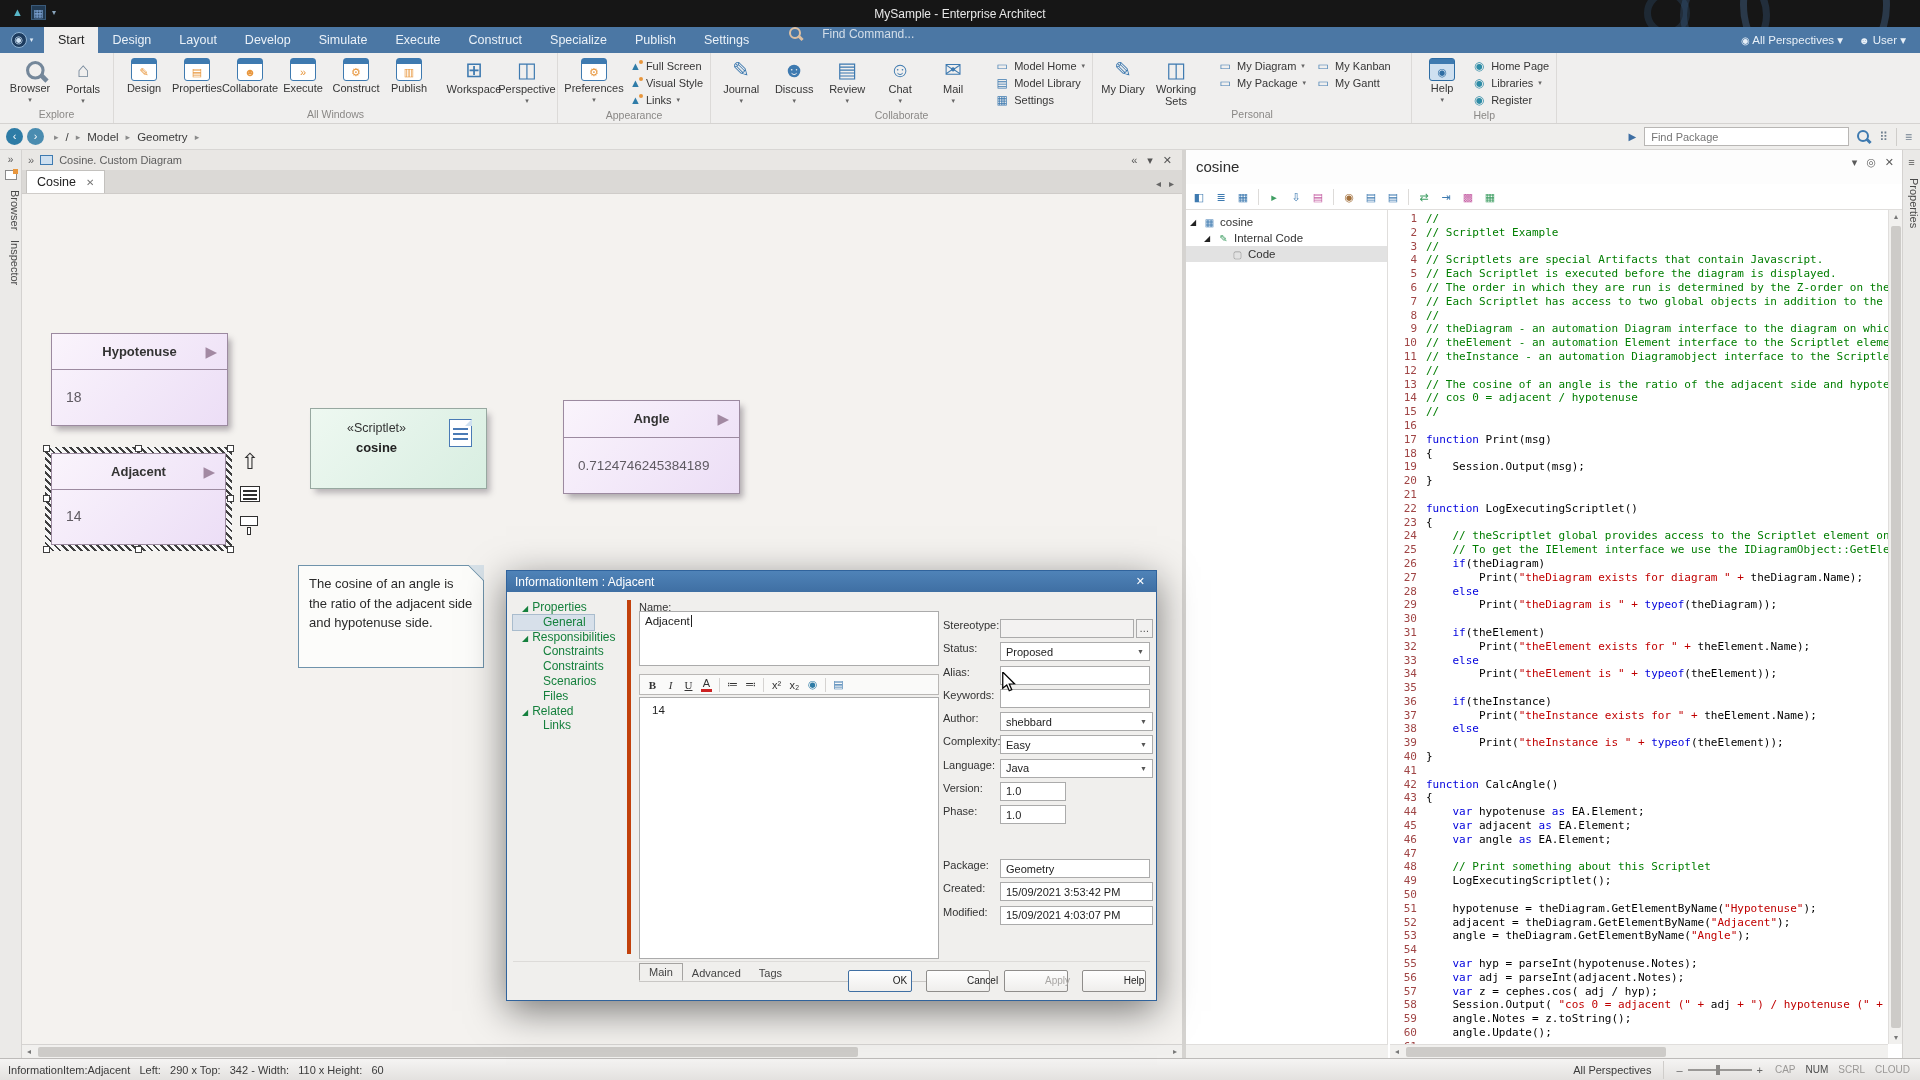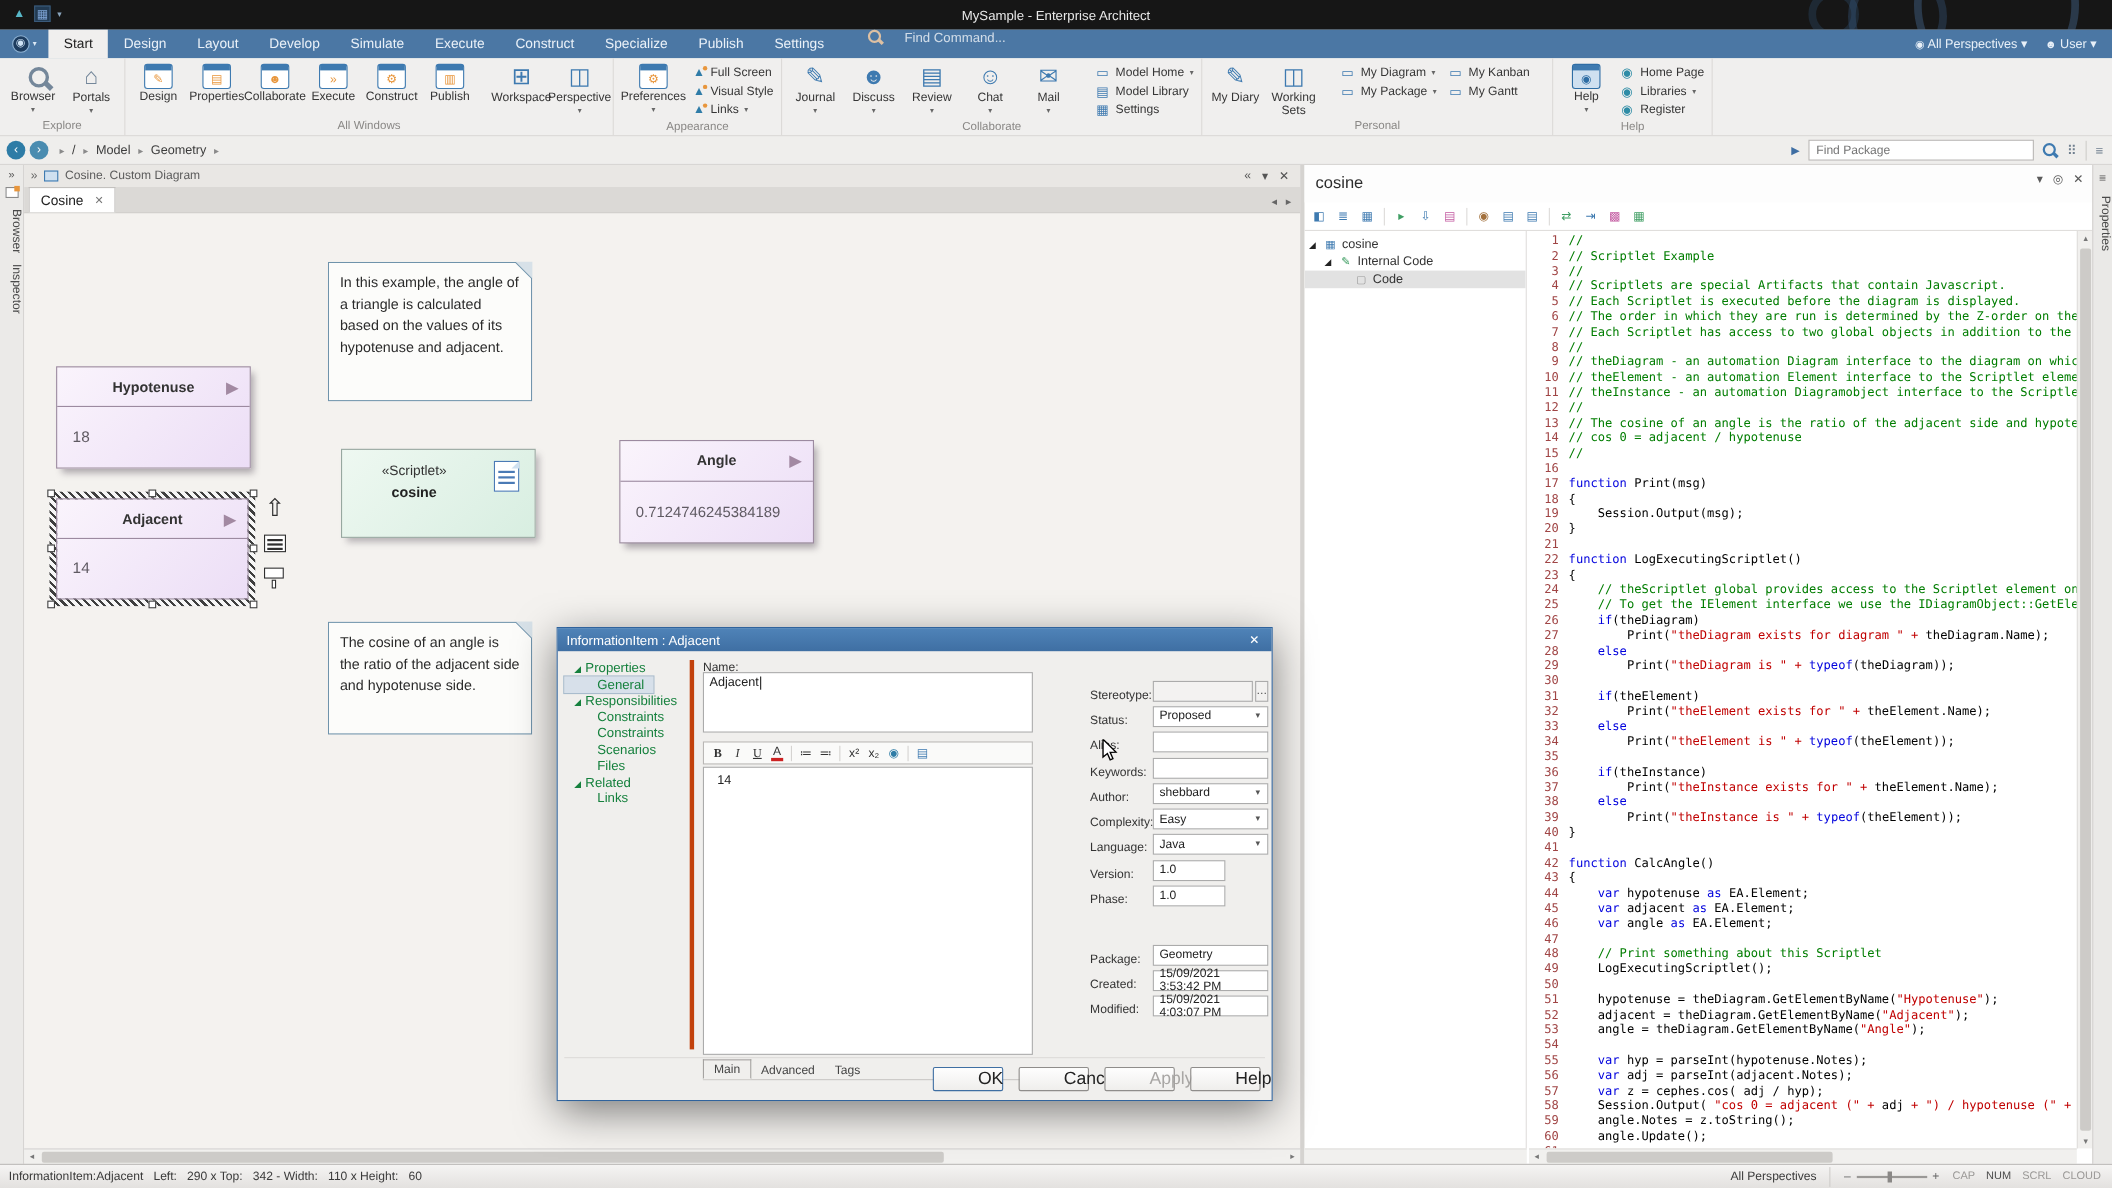--- a/index.html
+++ b/index.html
@@ -178,30 +178,30 @@
   #fmtbar .fb.b { font-weight:bold; font-family:"Liberation Serif",serif; }
   #fmtbar .fb.i { font-style:italic; font-family:"Liberation Serif",serif; }
   #fmtbar .fb.u { text-decoration:underline; font-family:"Liberation Serif",serif; }
   #fmtbar .fb.fc { border-bottom:3px solid #cc2222; }
   #fmtbar .fb.glb { color:#2e7ca6; } #fmtbar .fb.doc { color:#3e7ab0; }
   #notesbox { position:absolute; left:0; top:100px; right:0; height:262px; background:#fff; border:1px solid #ababab; font-size:11.5px; color:#222; padding:6px 12px; }
   #dtabs { position:absolute; left:0; top:366px; right:-6px; height:19px; border-bottom:1px solid #c9c7c5; display:flex; align-items:flex-end; }
   .dtab { font-size:11px; color:#444; padding:2px 9px; }
   .dtab.active { background:#f0efed; border:1px solid #a5a3a1; border-bottom:1px solid #f0efed; }
   #dfields { position:absolute; left:436px; top:48px; width:210px; display:flex; flex-direction:column; gap:4.6px; }
-  .frow { display:flex; align-items:flex-end; height:18.7px;margin-left:48px; }
+  .frow { display:flex; align-items:flex-start; height:18.7px; }
   .frow .fl { width:57px; font-size:11px; color:#333; flex:none; }
   .fctl { height:19px; border:1px solid #ababab; background:#fff; font-size:11px; color:#222; display:flex; align-items:center; padding:0 5px; position:relative; }
   .fctl .dd { margin-left:auto; font-size:7px; color:#555; }
   .w-full { width:150px; } .w-mid { width:154px; } .w-short { width:66px; }
   .fctl.dis { background:#f3f2f1; }
   .dots { width:20px; height:19px; border:1px solid #ababab; background:#f2f1f0; font-size:10px; text-align:center; line-height:17px; color:#444; margin-left:2px; }
   #dmeta { position:absolute; left:436px; top:288px; width:210px; display:flex; flex-direction:column; gap:4.6px; }
   #dbtns { position:absolute; right:10px; bottom:8px; display:flex; gap:14px; }
-  .dbtn { width:64px; height:22px; background:linear-gradient(#fefefe,#efeeec); border:1px solid #8f8d8b; border-radius:2px; font-size:16px; color:#222; text-align:center; line-height:20px;padding-left:40px; }
+  .dbtn { width:64px; height:22px; background:linear-gradient(#fefefe,#efeeec); border:1px solid #8f8d8b; border-radius:2px; font-size:10px; color:#222; text-align:center; line-height:20px;padding-left:40px; }
   .dbtn.primary { border-color:#3f6fa3; }
   .dbtn.dis { color:#a8a6a4; }
   #dlg-sep { position:absolute; left:6px; right:6px; bottom:38px; border-top:1px solid #dddbd9; }
 
   
   #cursor { position:absolute; left:1000px; top:672px; z-index:99; }
 
   
   #statusbar { position:absolute; left:0; top:1058px; width:1920px; height:22px; background:linear-gradient(#f5f4f3,#e3e1df); border-top:1px solid #bdbbb9; display:flex; align-items:center; font-size:11px; color:#3a3a3a; }
   #sb-left { padding-left:8px; white-space:pre; }
@@ -516,26 +516,20 @@
         <span class="x">✕</span>
       </div>
       <div class="tab-nav">
         <span>◂</span>
         <span>▸</span>
       </div>
     </div>
 
     <div id="canvas">
 
-      <div class="note" style="left:276px;top:44px;width:186px;height:127px;">
-        <div class="paper"></div>
-          <div class="paper-in"></div>
-          <div class="fold"></div>
-        <div class="txt">In this example, the angle of a triangle is calculated based on the values of its hypotenuse and adjacent.</div>
-      </div>
 
       <div class="elem" style="left:29px;top:139px;width:177px;height:93px;">
         <div class="hdr">
             <span class="t">Hypotenuse</span>
             <span class="tri">▶</span>
           </div>
         <span class="val">18</span>
       </div>
 
       <div class="sel-wrap" style="left:23px;top:253px;width:187px;height:104px;">

